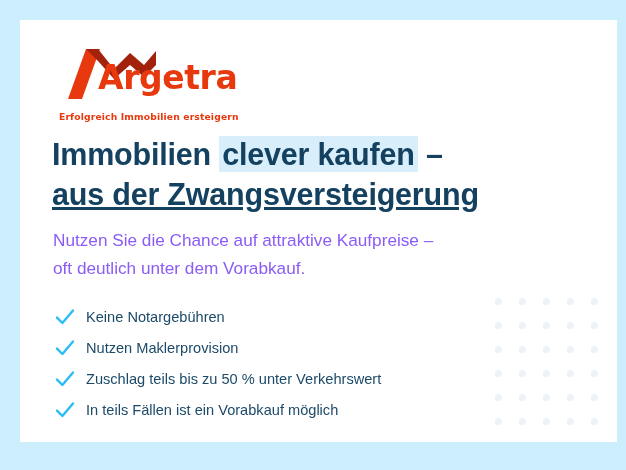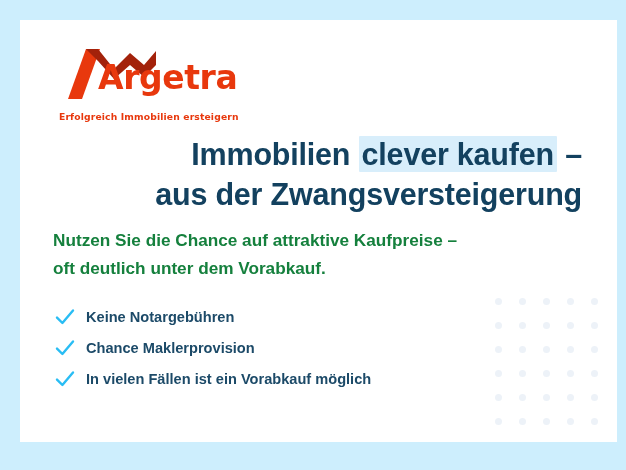--- a/index.html
+++ b/index.html
@@ -81,39 +81,38 @@
   
   .headline{
     position:absolute;
     left:32px; top:115px;
     width:530px;
     font-size:30.5px;
     font-weight:bold;
     color:#13415f;
     line-height:38px;
     letter-spacing:-0.2px;
-    text-align:right;
   }
   .headline .hl{
     background:#d8eefb;
     padding:1px 3px;
     border-radius:1px;
     box-decoration-break:clone;
     -webkit-box-decoration-break:clone;
   }
-  .headline .l2{ display:block; margin-top:2px; }
+  .headline .l2{ display:block; margin-top:2px;text-decoration:underline; }
 
   
   .subtitle{
     position:absolute;
     left:33px; top:206px;
     width:520px;
     font-size:17.2px;
-    font-weight:700;
-    color:#15803d;
+    font-weight:400;
+    color:#8b5cf6;
     line-height:28px;
   }
 
   
   .bullets{
     position:absolute;
     left:33px; top:281px;
     width:500px;
   }
   .bullet{
@@ -123,21 +122,21 @@
   }
   .bullet .check{
     flex:0 0 auto;
     width:24px; height:24px;
     margin-right:9px;
     display:block;
   }
   .bullet .btext{
     font-size:14.6px;
     color:#1c4a68;
-    font-weight:700;
+    font-weight:400;
     line-height:20px;
     white-space:nowrap;
   }
 </style>
 </head>
 <body>
 
 <div id="stage">
   <div class="card">
 
@@ -202,24 +201,30 @@
       <div class="bullet">
         <svg class="check" viewBox="0 0 24 24">
           <path d="M4 12.6 L9.4 18 L20 5.4" fill="none" stroke="#29bdf4" stroke-width="2.4" stroke-linecap="round" stroke-linejoin="round"></path>
         </svg>
         <span class="btext">Keine Notargebühren</span>
       </div>
       <div class="bullet">
         <svg class="check" viewBox="0 0 24 24">
           <path d="M4 12.6 L9.4 18 L20 5.4" fill="none" stroke="#29bdf4" stroke-width="2.4" stroke-linecap="round" stroke-linejoin="round"></path>
         </svg>
-        <span class="btext">Chance Maklerprovision</span>
-      </div>
-      <div class="bullet">
-        <svg class="check" viewBox="0 0 24 24">
-          <path d="M4 12.6 L9.4 18 L20 5.4" fill="none" stroke="#29bdf4" stroke-width="2.4" stroke-linecap="round" stroke-linejoin="round"></path>
-        </svg>
-        <span class="btext">In vielen Fällen ist ein Vorabkauf möglich</span>
+        <span class="btext">Nutzen Maklerprovision</span>
+      </div>
+      <div class="bullet">
+        <svg class="check" viewBox="0 0 24 24">
+          <path d="M4 12.6 L9.4 18 L20 5.4" fill="none" stroke="#29bdf4" stroke-width="2.4" stroke-linecap="round" stroke-linejoin="round"></path>
+        </svg>
+        <span class="btext">Zuschlag teils bis zu 50 % unter Verkehrswert</span>
+      </div>
+      <div class="bullet">
+        <svg class="check" viewBox="0 0 24 24">
+          <path d="M4 12.6 L9.4 18 L20 5.4" fill="none" stroke="#29bdf4" stroke-width="2.4" stroke-linecap="round" stroke-linejoin="round"></path>
+        </svg>
+        <span class="btext">In teils Fällen ist ein Vorabkauf möglich</span>
       </div>
     </div>
 
   </div>
 </div>
 
 </body></html>

